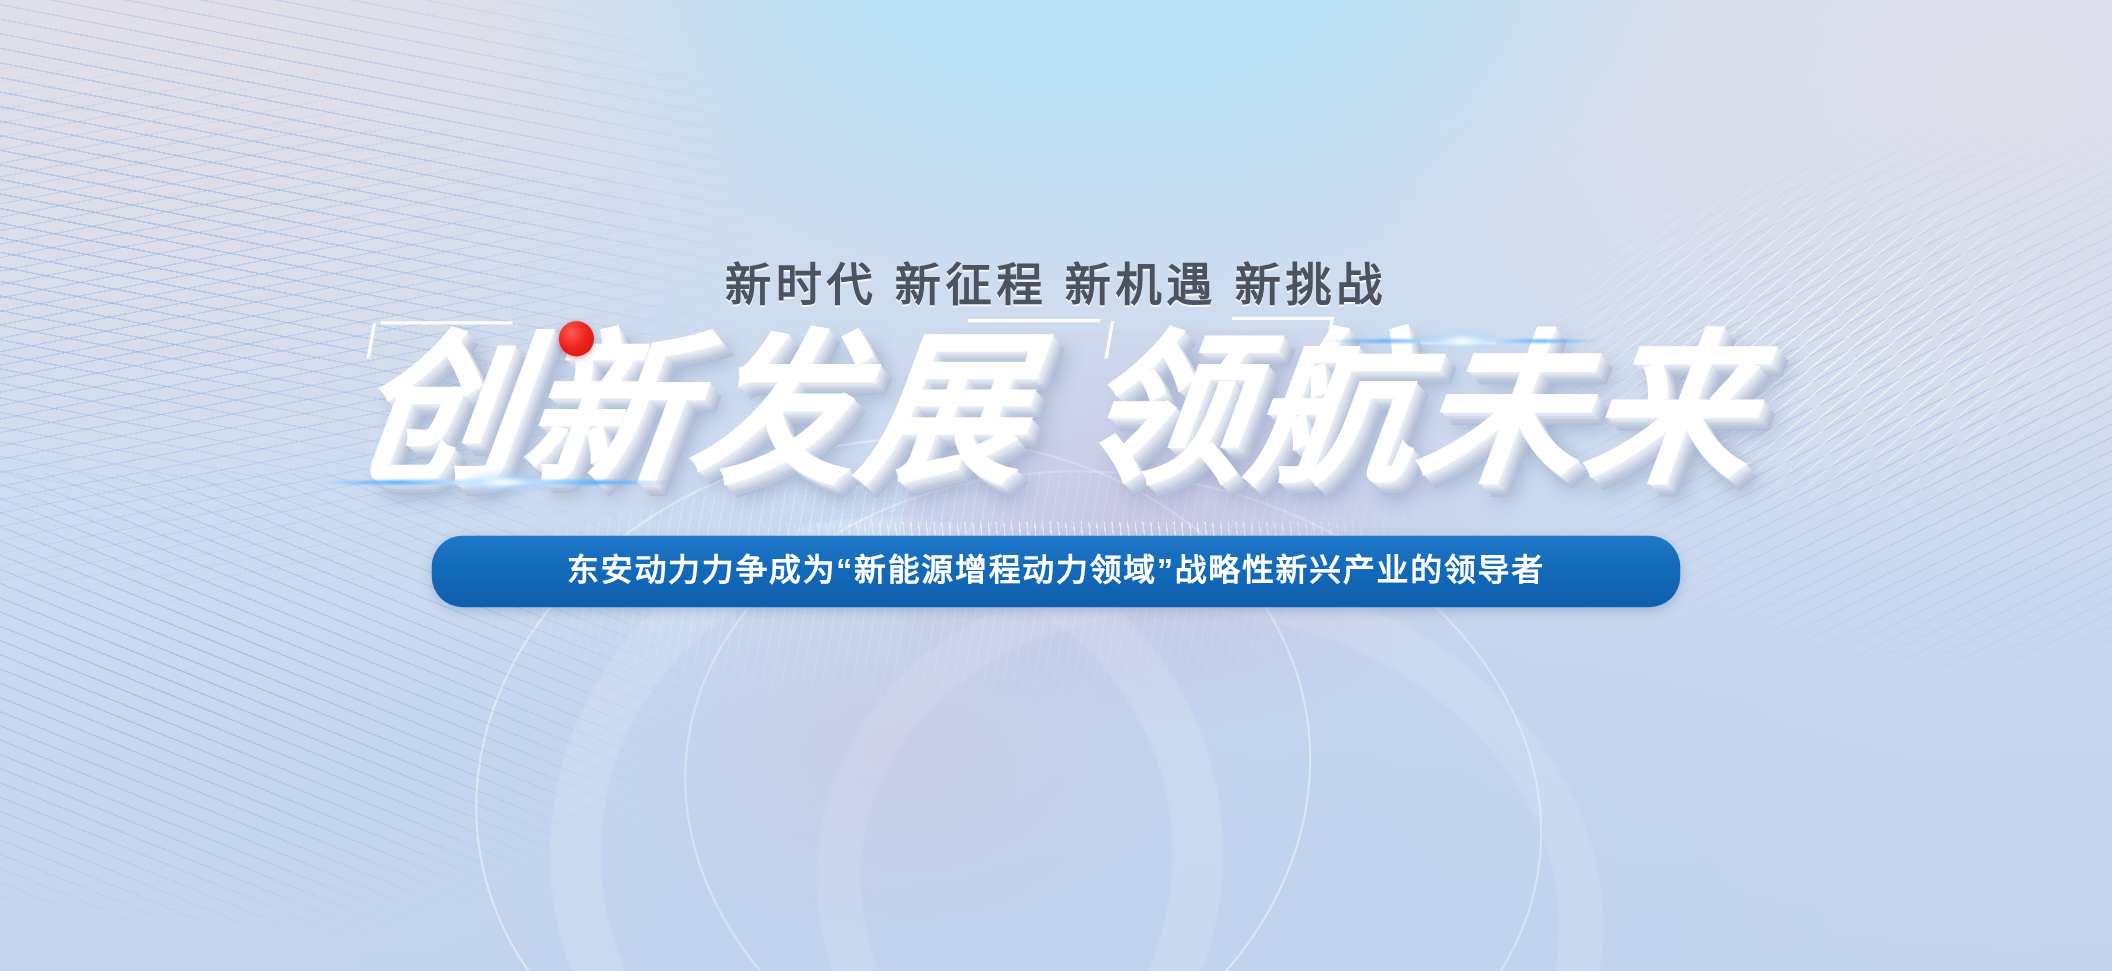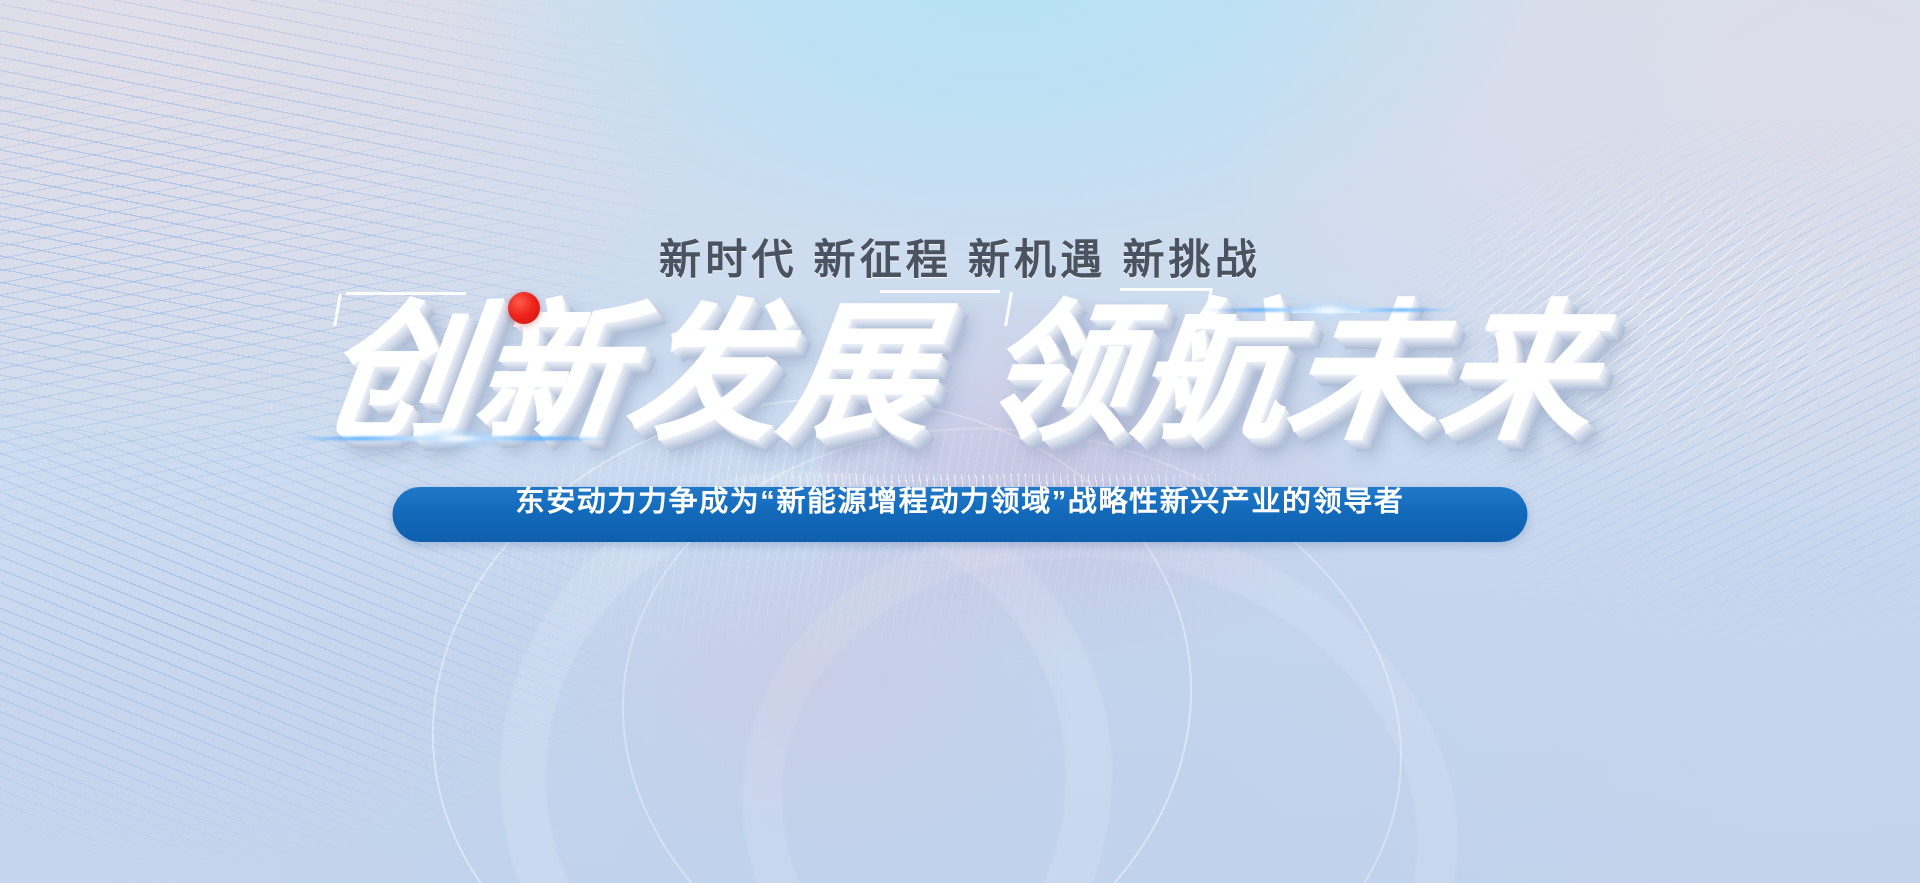--- a/index.html
+++ b/index.html
@@ -193,26 +193,26 @@
   .flare-top{left:1200px;top:308px;width:260px;height:4px;}
   .flare-top::after{
     content:"";position:absolute;left:36%;top:-7px;width:70px;height:18px;
     background:radial-gradient(ellipse at center, rgba(255,255,255,.95) 0%, rgba(160,210,255,.42) 45%, rgba(160,210,255,0) 75%);
     filter:blur(2px);
   }
 
   
   .pill{
     position:absolute;left:50%;transform:translateX(-50%);
-    top:487px;height:55px;
+    top:487px;height:65px;
     min-width:1135px;padding:0 44px;
     border-radius:28px;
     background:linear-gradient(180deg,#2078c8 0%,#1369b9 48%,#0f5fae 100%);
     box-shadow:0 3px 10px rgba(20,70,130,.22);
-    display:flex;align-items:flex-start;justify-content:center;
+    display:flex;align-items:center;justify-content:center;
     box-sizing:border-box;
   }
   .pill-text{
     color:#ffffff;font-size:29px;font-weight:700;
     letter-spacing:.055em;white-space:nowrap;line-height:1;
   }
 
   
   .pill-stripes{
     position:absolute;left:660px;top:474px;width:620px;height:16px;

